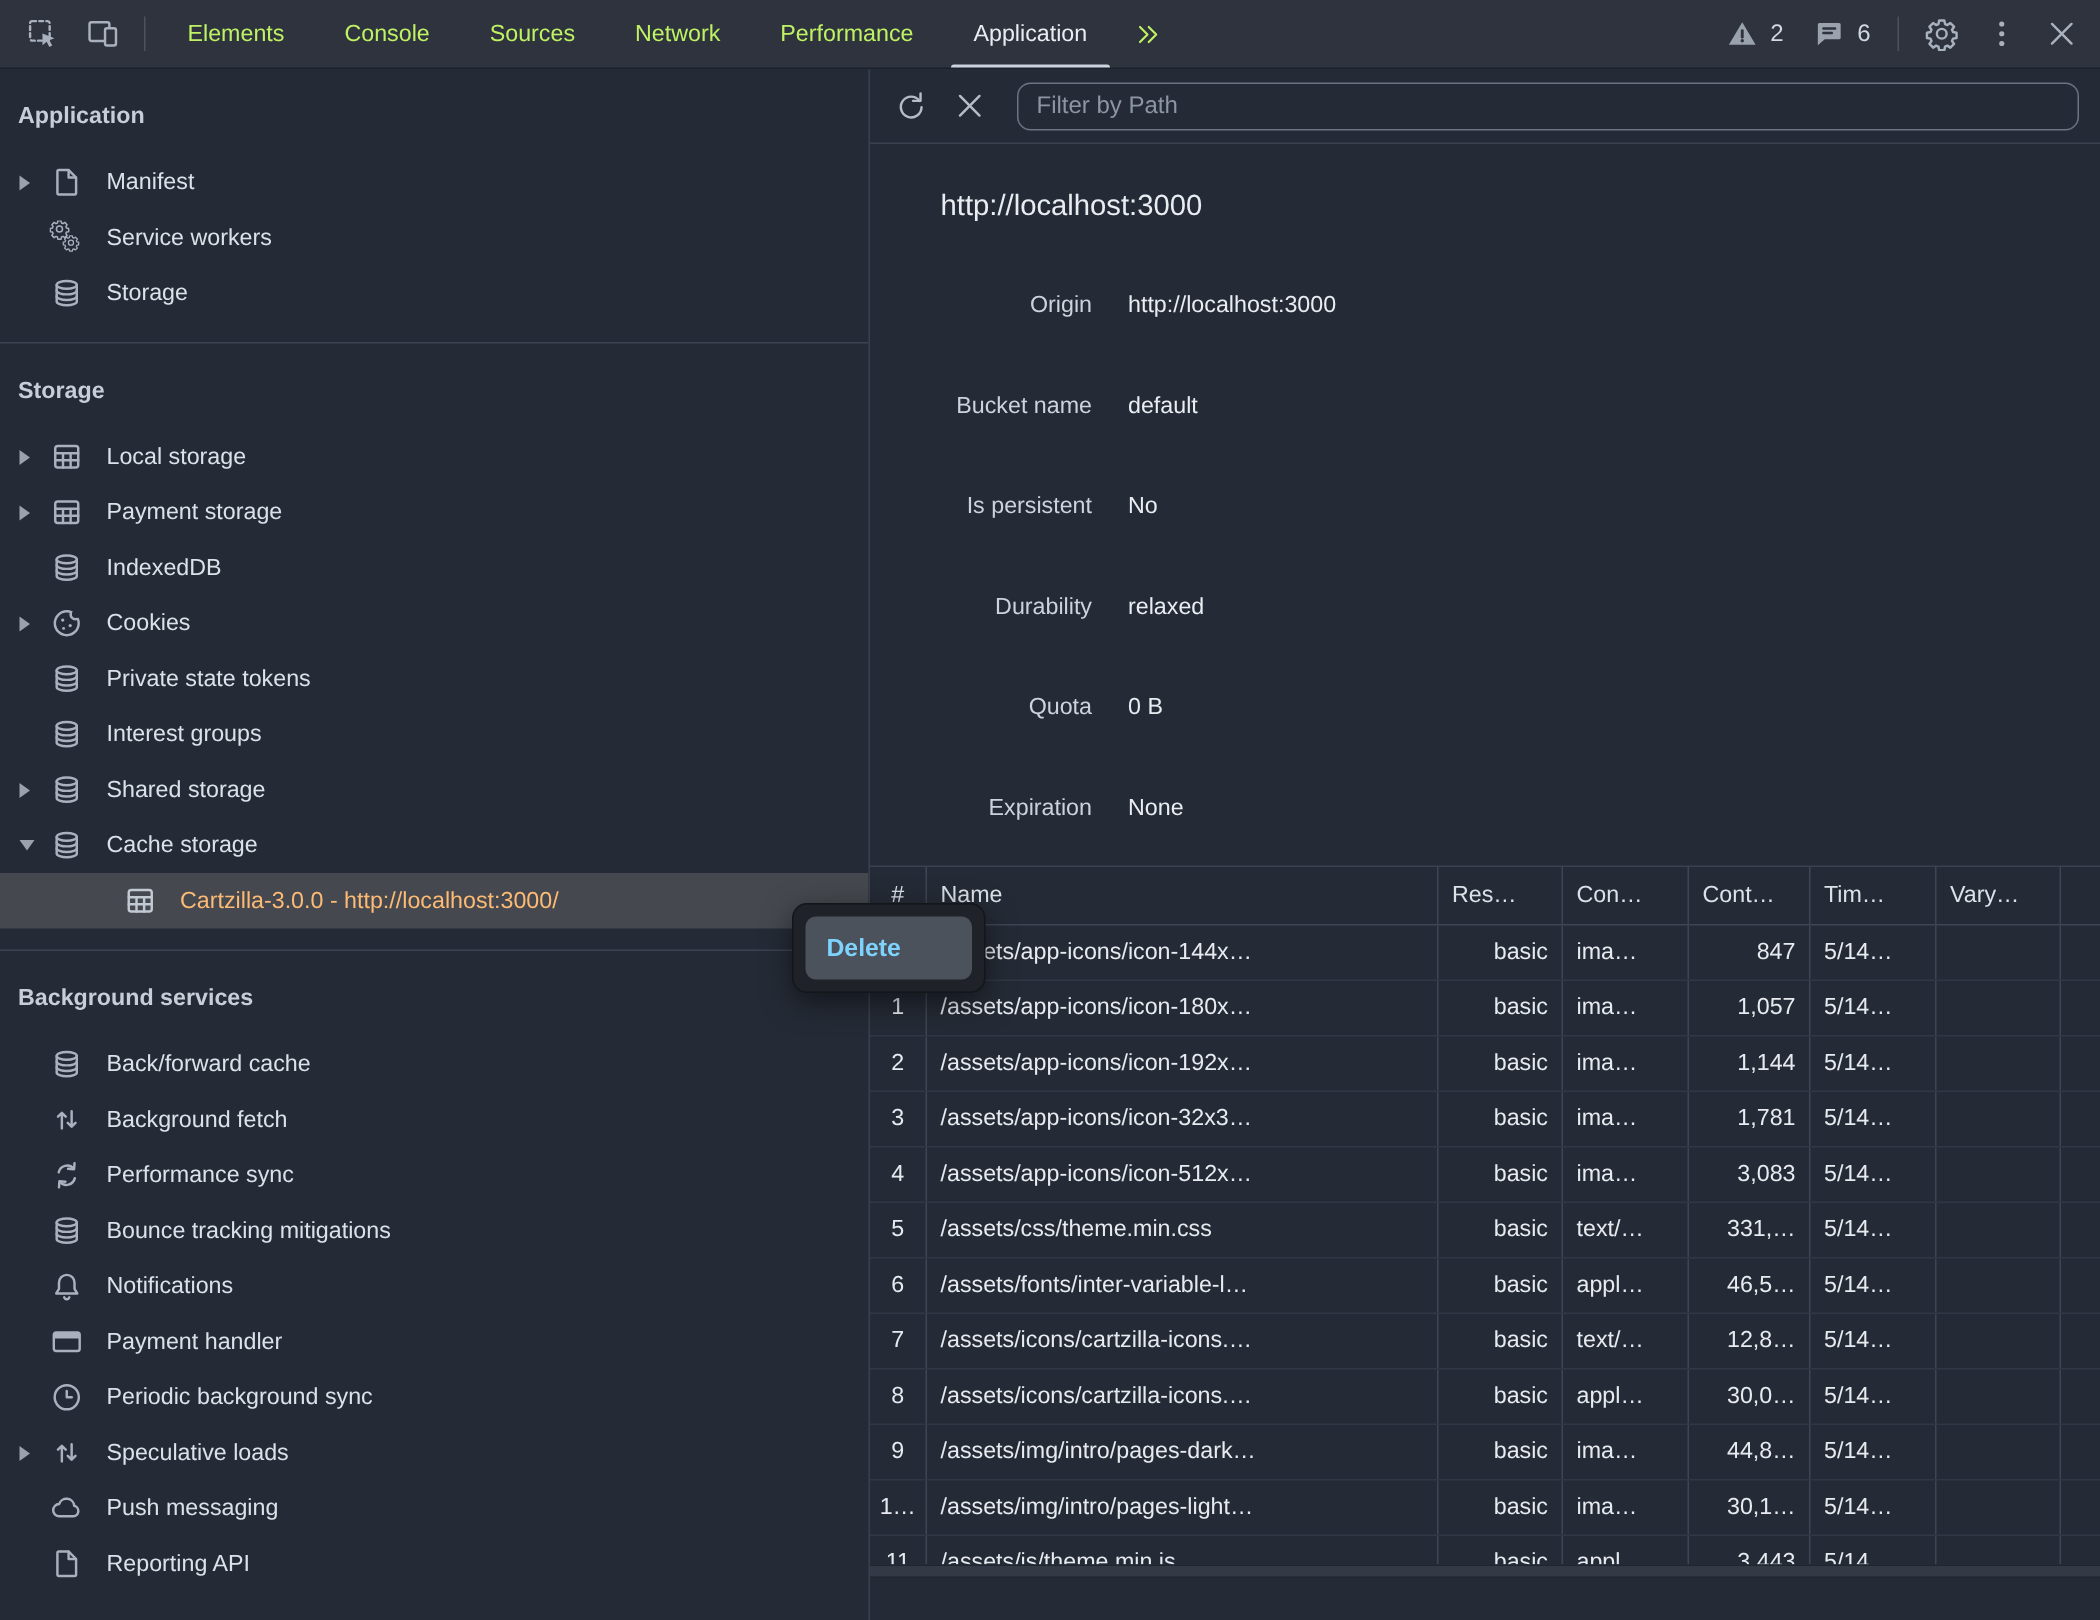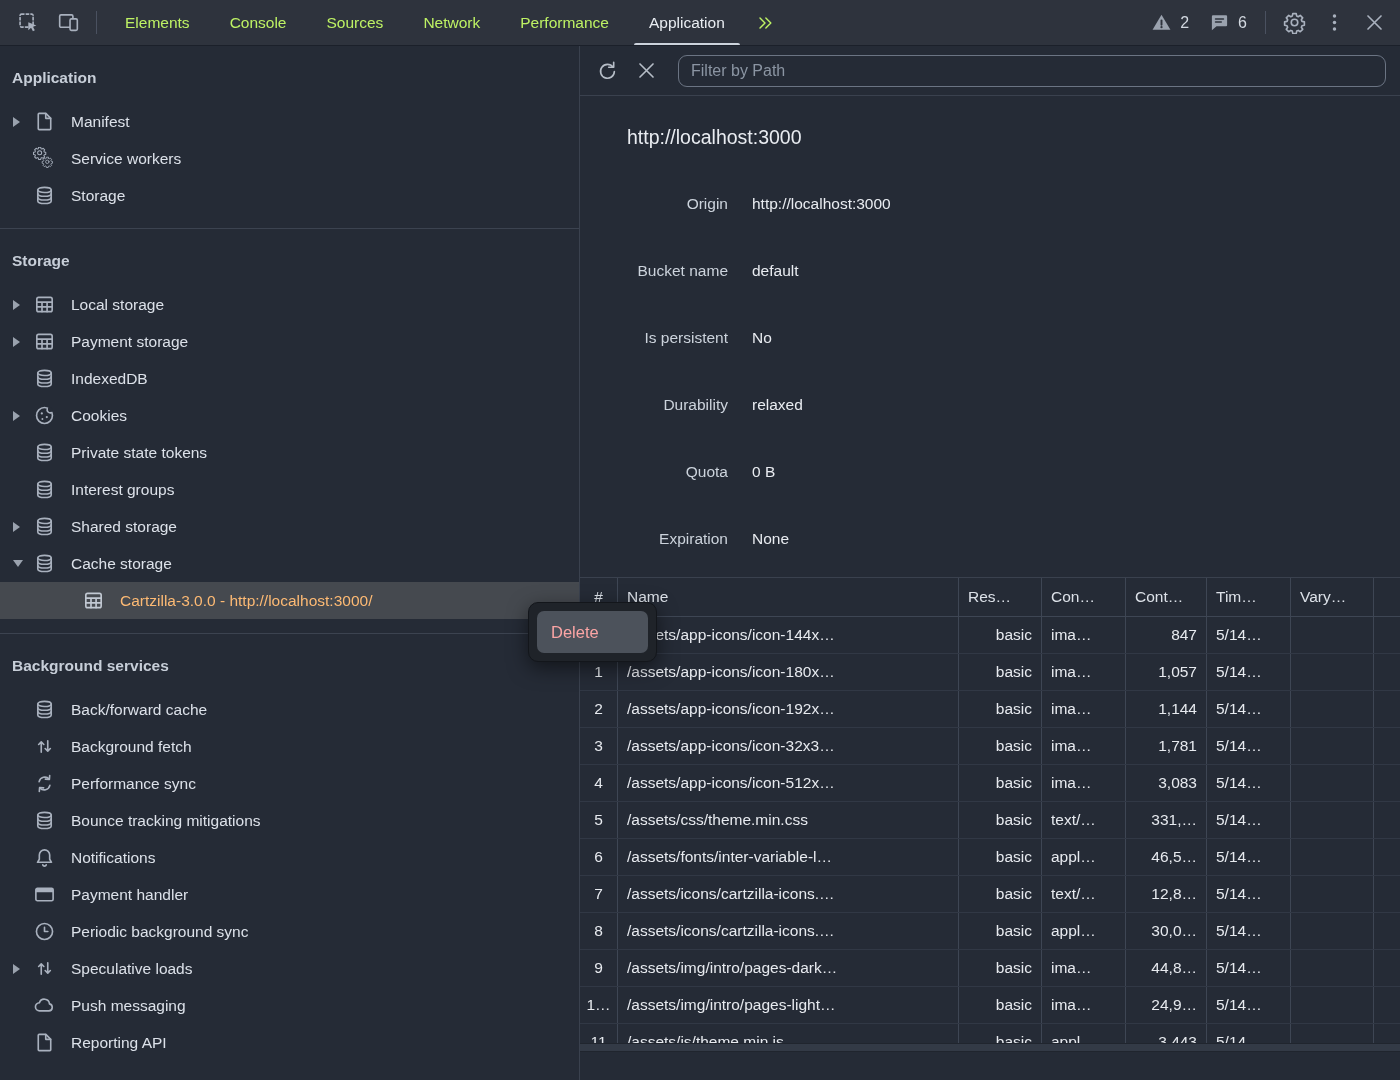--- a/index.html
+++ b/index.html
@@ -137,21 +137,21 @@
 
   
   .context-menu {
     position:absolute; left:528px; top:602px; width:129px;
     background:#1f2329; border:1px solid #13161b; border-radius:10px;
     padding:8px; box-shadow:0 6px 20px rgba(0,0,0,0.5);
   }
   .menu-item {
     height:42px; background:#4c525b; border-radius:7px;
     display:flex; align-items:center; padding:0 14px;
-    color:#fca5a5; font-size:16.5px; font-weight:400; cursor:pointer;
+    color:#7dd3fc; font-size:16.5px; font-weight:700; cursor:pointer;
   }
 </style>
 </head>
 <body>
 
 <div class="devtools">
 
   <div class="top-toolbar">
     <button class="tbtn">
         <span class="icon">
@@ -672,21 +672,21 @@
               <div class="tcell c-right">44,8…</div>
               <div class="tcell ">5/14…</div>
               <div class="tcell "></div>
               <div class="tcell c-fill"></div>
             </div>
             <div class="trow">
               <div class="tcell c-center">1…</div>
               <div class="tcell ">/assets/img/intro/pages-light…</div>
               <div class="tcell c-right">basic</div>
               <div class="tcell ">ima…</div>
-              <div class="tcell c-right">24,9…</div>
+              <div class="tcell c-right">30,1…</div>
               <div class="tcell ">5/14…</div>
               <div class="tcell "></div>
               <div class="tcell c-fill"></div>
             </div>
             <div class="trow">
               <div class="tcell c-center">11</div>
               <div class="tcell ">/assets/js/theme.min.js</div>
               <div class="tcell c-right">basic</div>
               <div class="tcell ">appl…</div>
               <div class="tcell c-right">3,443</div>

